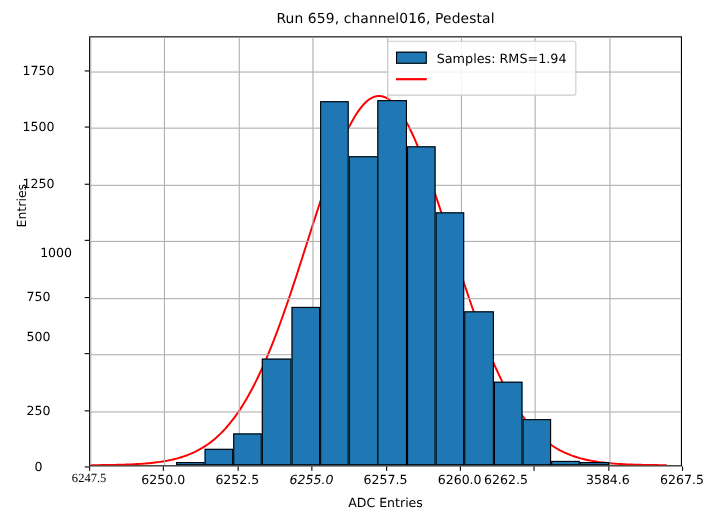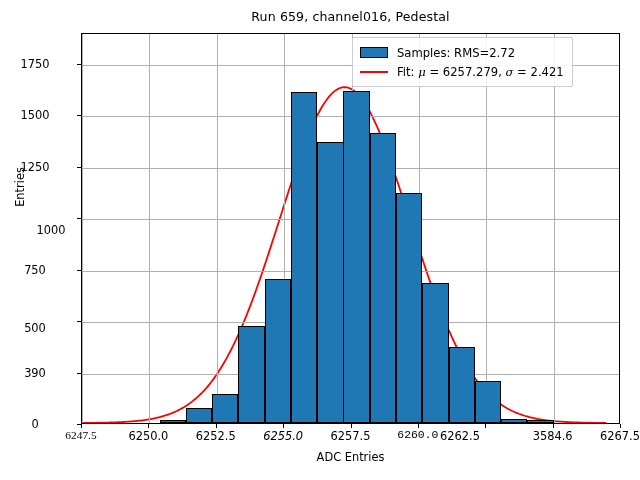--- a/index.html
+++ b/index.html
@@ -212,51 +212,48 @@
       <div class="xtick-label" style="left: 81px; font-family: Liberation Serif, serif;">6247.5</div>
       <div class="xtick-mark" style="left: 148.375px;"></div>
       <div class="xtick-label" style="left: 148.375px;">6250.0</div>
       <div class="xtick-mark" style="left: 215.75px;"></div>
       <div class="xtick-label" style="left: 215.75px;">6252.5</div>
       <div class="xtick-mark" style="left: 283.125px;"></div>
       <div class="xtick-label" style="left: 283.125px; font-style: italic;">6255.0</div>
       <div class="xtick-mark" style="left: 350.5px;"></div>
       <div class="xtick-label" style="left: 350.5px;">6257.5</div>
       <div class="xtick-mark" style="left: 417.875px;"></div>
-      <div class="xtick-label" style="left: 417.875px; font-family: Liberation Mono, monospace;">6260.0</div>
+      <div class="xtick-label" style="left: 417.875px;">6260.0</div>
       <div class="xtick-mark" style="left: 485.25px;"></div>
       <div class="xtick-label" style="left: 460px;">6262.5</div>
       <div class="xtick-mark" style="left: 552.625px;"></div>
       <div class="xtick-label" style="left: 552.625px;">3584.6</div>
       <div class="xtick-mark" style="left: 620px;"></div>
       <div class="xtick-label" style="left: 620px;">6267.5</div>
       <div class="ytick-mark" style="top: 424px;"></div>
       <div class="ytick-label" style="top: 424px;">0</div>
       <div class="ytick-mark" style="top: 372.553px;"></div>
-      <div class="ytick-label" style="top: 372.553px;">390</div>
+      <div class="ytick-label" style="top: 372.553px;">250</div>
       <div class="ytick-mark" style="top: 321.105px;"></div>
-      <div class="ytick-label" style="top: 328px;">500</div>
+      <div class="ytick-label" style="top: 306px;">500</div>
       <div class="ytick-mark" style="top: 269.658px;"></div>
       <div class="ytick-label" style="top: 269.658px;">750</div>
       <div class="ytick-mark" style="top: 218.211px;"></div>
       <div class="ytick-label" style="top: 230px; margin-left: 16px;">1000</div>
       <div class="ytick-mark" style="top: 166.763px;"></div>
       <div class="ytick-label" style="top: 166.763px;">1250</div>
       <div class="ytick-mark" style="top: 115.316px;"></div>
       <div class="ytick-label" style="top: 115.316px;">1500</div>
       <div class="ytick-mark" style="top: 63.8684px;"></div>
       <div class="ytick-label" style="top: 63.8684px;">1750</div>
     </div>
 
   <div id="legend">
     <div class="legend-row">
       <span class="legend-swatch-patch"></span>
-      <span class="legend-text">Samples: RMS=2.72</span>
+      <span class="legend-text">Samples: RMS=1.94</span>
     </div>
     <div class="legend-row">
       <span class="legend-swatch-line"></span>
-      <span class="legend-text">
-        <span>Fit: </span><span class="mathit">μ</span><span> = 6257.279, </span><span class="mathit">σ</span><span> = 2.421</span>
-      </span>
     </div>
   </div>
 
 </div>
 
 </body></html>

